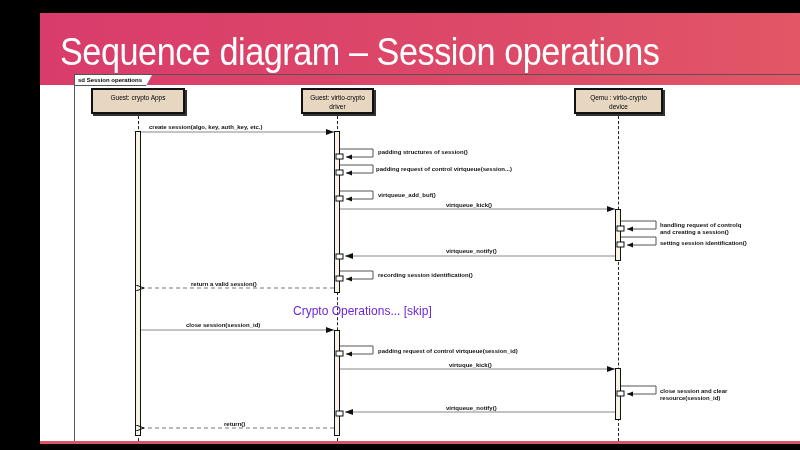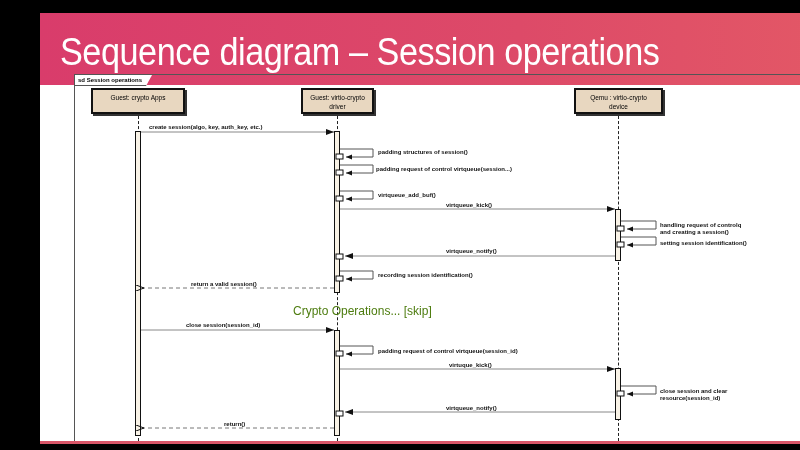--- a/index.html
+++ b/index.html
@@ -7,21 +7,21 @@
   .slide { position:absolute; left:0; top:13px; width:800px; height:431px; background:#fff; overflow:hidden;margin-left:40px; }
   .header { position:absolute; left:0; top:0; width:800px; height:72px; background:linear-gradient(90deg,#d93c6b 0%,#dd4a68 60%,#e35866 100%); }
   .title { position:absolute; left:20px; top:18px; font-size:38px; color:#fff; letter-spacing:-0.5px; white-space:nowrap; transform:scaleX(0.9); transform-origin:left top; }
   .bottom-line { position:absolute; left:0; top:428px; width:800px; height:3px; background:#d95668; }
   .frame { position:absolute; left:34px; top:61px; width:730px; height:380px; border:1px solid #555; }
   .frame-tag { position:absolute; left:35px; top:62px; height:10px; background:#fff; font-size:6px; font-weight:bold; padding:0 10px 0 3px; line-height:10px; clip-path:polygon(0 0,100% 0,calc(100% - 6px) 100%,0 100%); border-bottom:1px solid #555; }
   .lifeline-box { position:absolute; background:#e8d7c0; border:2px solid #111; box-shadow:2px 2px 0 #333; font-size:6.5px; text-align:center; line-height:9px; padding-top:3px; box-sizing:border-box; }
   .lifeline { position:absolute; width:0; border-left:1px dashed #222; }
   .act { position:absolute; width:6px; background:#f8f2e6; border:1.5px solid #111; box-sizing:border-box; }
   .msg-label { position:absolute; font-size:6px; font-weight:bold; white-space:nowrap; color:#111; }
-  .note { position:absolute; font-size:12px; color:#4d7c0f; white-space:nowrap; }
+  .note { position:absolute; font-size:12px; color:#6d28d9; white-space:nowrap; }
   svg.lines { position:absolute; left:0; top:0; }
   .logo { position:absolute; left:697px; top:385px; width:80px; height:40px; }
   .logo-the { position:absolute; left:24px; top:0; font-size:6px; color:#1e7fc1; }
   .logo-linux { position:absolute; left:24px; top:6px; font-size:15px; font-weight:bold; color:#1e4f85; letter-spacing:0.5px; }
   .logo-found { position:absolute; left:24px; top:24px; font-size:6.5px; color:#1e7fc1; }
 </style>
 </head>
 <body>
 
 <div class="slide">

